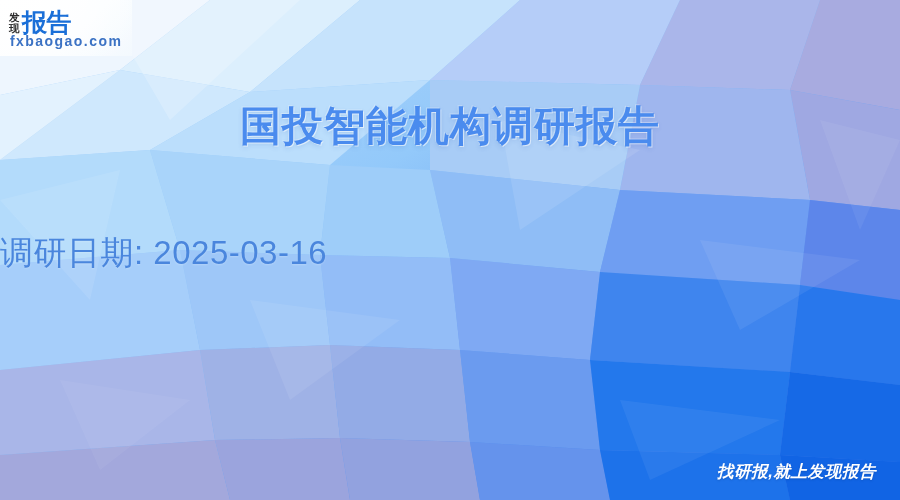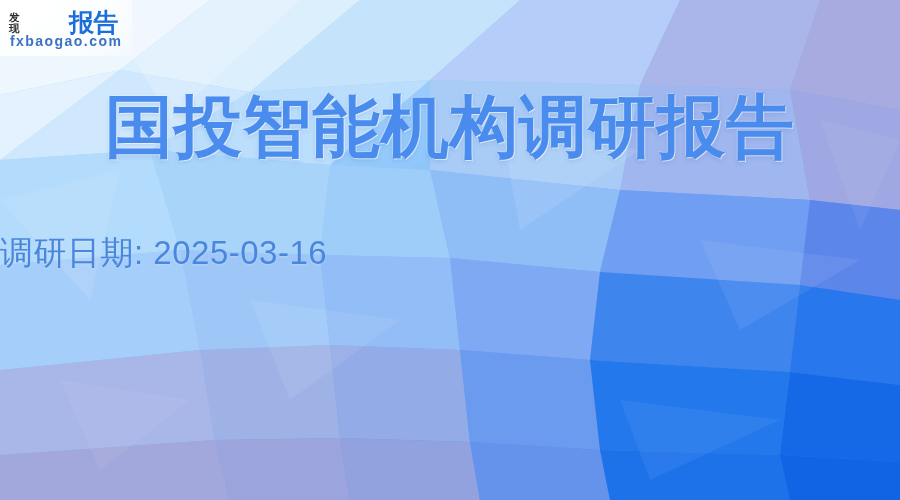--- a/index.html
+++ b/index.html
@@ -77,42 +77,41 @@
     font-weight: 700;
     color: #2b2b2b;
     letter-spacing: -0.5px;
   }
   #logo-main {
     font-size: 25px;
     line-height: 25px;
     font-weight: 900;
     color: #1a6fd8;
     letter-spacing: -0.5px;
-    margin-left: 47px;
   }
   #logo-url {
     margin-top: 1px;
     margin-left: 1px;
     font-size: 14px;
     line-height: 10px;
     font-weight: 700;
     letter-spacing: 1.45px;
     color: #3b72c4;
     font-family: "Liberation Sans", "DejaVu Sans", sans-serif;
   }
 
   
   #title {
     position: absolute;
     left: 0;
     right: 0;
     top: 92px;
     text-align: center;
     z-index: 6;
-    font-size: 68px;
+    font-size: 41px;
     line-height: 68px;
     font-weight: 900;
     letter-spacing: 1px;
     color: #4a8bee;
     text-shadow:
        1px  1px 0 rgba(255,255,255,0.58),
       -1px -1px 0 rgba(255,255,255,0.30),
        0 2px 5px rgba(40,90,175,0.16);
     white-space: nowrap;
   }
@@ -228,14 +227,15 @@
       </div>
       <div id="logo-main">报告</div>
     </div>
     <div id="logo-url">fxbaogao.com</div>
   </div>
 
   <div id="title">国投智能机构调研报告</div>
 
   <div id="subtitle">调研日期: 2025-03-16</div>
 
+  <div id="tagline">找研报,就上发现报告</div>
 
 </div>
 
 </body></html>

